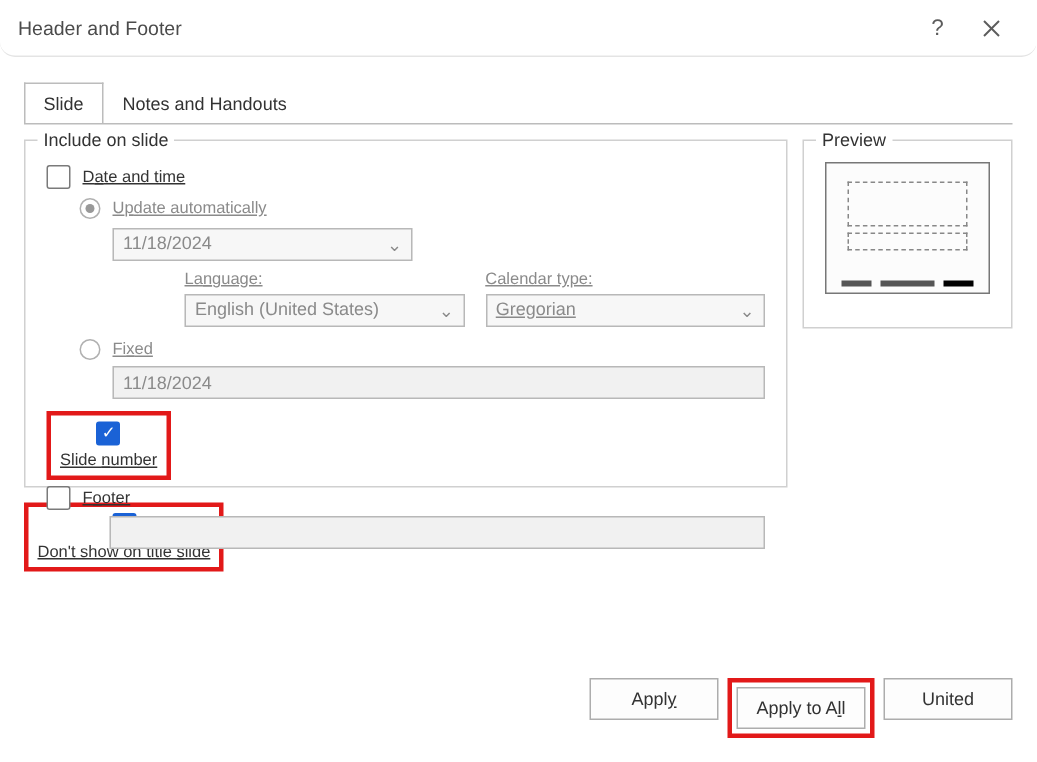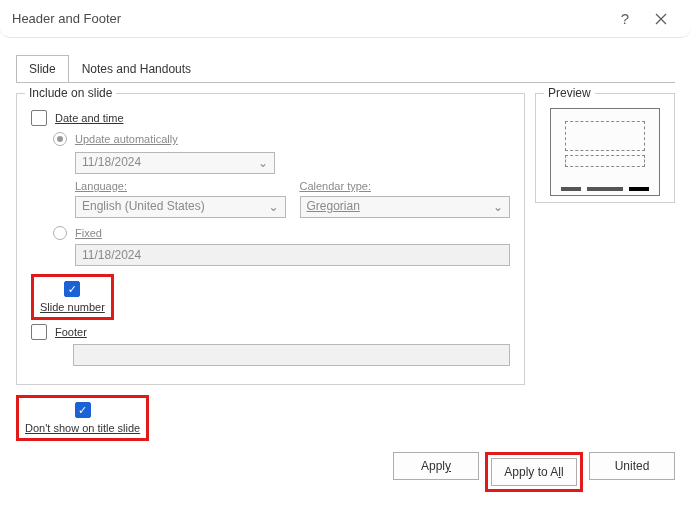--- a/index.html
+++ b/index.html
@@ -173,39 +173,39 @@
 </div>
 
 <div class="tabstrip">
   <div class="tab active"><span>Slide</span></div>
   <div class="tab"><span>Notes and Handouts</span></div>
 </div>
 <div class="tabline"></div>
 
 <div class="content">
   <div class="col-main">
-    <div class="fieldset" style="height:292px;">
+    <div class="fieldset" style="height:232px;">
       <span class="legend">Include on slide</span>
 
       <div class="row">
         <div class="cb"></div>
         <span class="lbl"><span>D</span><span class="ul">a</span><span>te and time</span></span>
       </div>
 
       <div class="indent1 disabled">
         <div class="row">
           <div class="radio sel"></div>
           <span class="lbl"><span>U</span><span class="ul">p</span><span>date automatically</span></span>
         </div>
 
         <div class="indent2">
           <div class="select" style="width:200px; margin-top:6px;">
             <span>11/18/2024</span><span class="caret">⌄</span>
           </div>
-          <div class="two-col" style="margin-top:6px;">
+          <div class="two-col" style="margin-top:6px;margin-left:48px;">
             <div>
               <div class="lbl"><span>La</span><span class="ul">n</span><span>guage:</span></div>
               <div class="select" style="margin-top:4px;">
                 <span>English (United States)</span><span class="caret">⌄</span>
               </div>
             </div>
             <div>
               <div class="lbl">Calendar type:</div>
               <div class="select" style="margin-top:4px;text-decoration:underline;">
                 <span>Gregorian</span><span class="caret">⌄</span>
@@ -241,21 +241,21 @@
 
     <div style="margin-top:10px;">
       <span class="hl-red">
         <div class="cb checked"></div>
         <span class="lbl"><span>Don't show on title </span><span class="ul">s</span><span>lide</span></span>
       </span>
     </div>
   </div>
 
   <div class="col-preview">
-    <div class="fieldset" style="height:110px;text-align:right;">
+    <div class="fieldset" style="height:126px;text-align:right;">
       <span class="legend">Preview</span>
       <div class="preview-box">
         <div class="pv-dash1"></div>
         <div class="pv-dash2"></div>
         <div class="pv-bars">
             <span class="b1"></span>
             <span class="b2"></span>
             <span class="b3"></span>
           </div>
       </div>

